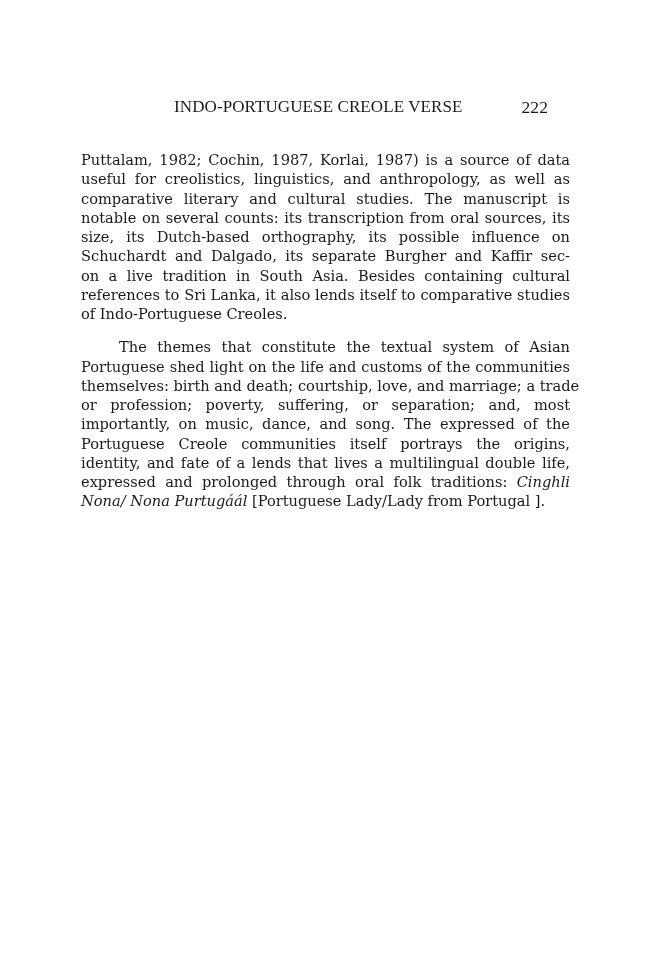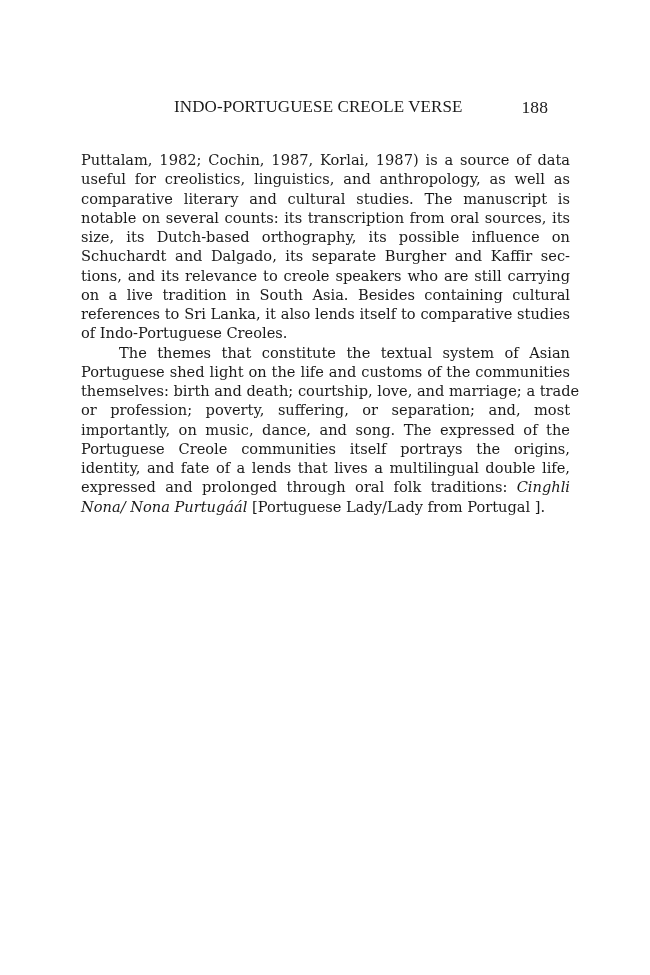--- a/index.html
+++ b/index.html
@@ -53,42 +53,42 @@
     text-align: justify;
     text-align-last: justify;
     white-space: nowrap;
     overflow: visible;
   }
   .line.last {
     text-align-last: left;
   }
   .line.indent {
     padding-left: 38px;
+    margin-top: 14px;
   }
   .it {
     font-style: italic;
   }
 </style>
 </head>
 <body>
 
 <div class="running-head">
   <span class="title">INDO-PORTUGUESE CREOLE VERSE</span>
-  <span class="folio">188</span>
+  <span class="folio">222</span>
 </div>
 
 <div class="body-text">
   <div class="paragraph">
     <div class="line">Puttalam, 1982; Cochin, 1987, Korlai, 1987) is a source of data</div>
     <div class="line">useful for creolistics, linguistics, and anthropology, as well as</div>
     <div class="line">comparative literary and cultural studies.  The manuscript is</div>
     <div class="line">notable on several counts: its transcription from oral sources, its</div>
     <div class="line">size, its Dutch-based orthography, its possible influence on</div>
     <div class="line">Schuchardt and Dalgado, its separate Burgher and Kaffir sec-</div>
-    <div class="line">tions, and its relevance to creole speakers who are still carrying</div>
     <div class="line">on a live tradition in South Asia.  Besides containing cultural</div>
     <div class="line">references to Sri Lanka, it also lends itself to comparative studies</div>
     <div class="line last">of Indo-Portuguese Creoles.</div>
   </div>
   <div class="paragraph">
     <div class="line indent">The themes that constitute the textual system of Asian</div>
     <div class="line">Portuguese shed light on the life and customs of the communities</div>
     <div class="line">themselves: birth and death; courtship, love, and marriage; a trade</div>
     <div class="line">or profession; poverty, suffering, or separation; and, most</div>
     <div class="line">importantly, on music, dance, and song. The expressed of the</div>

